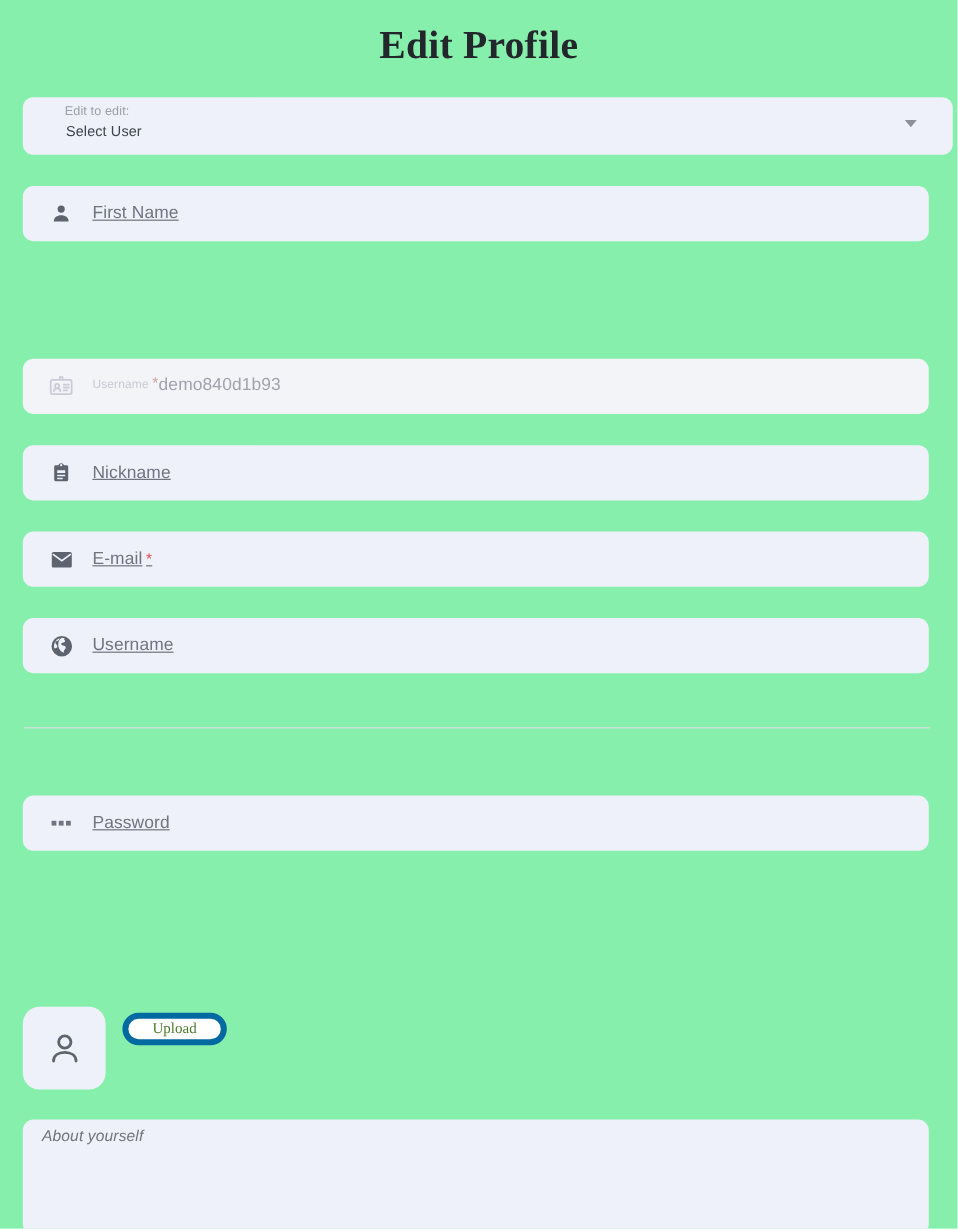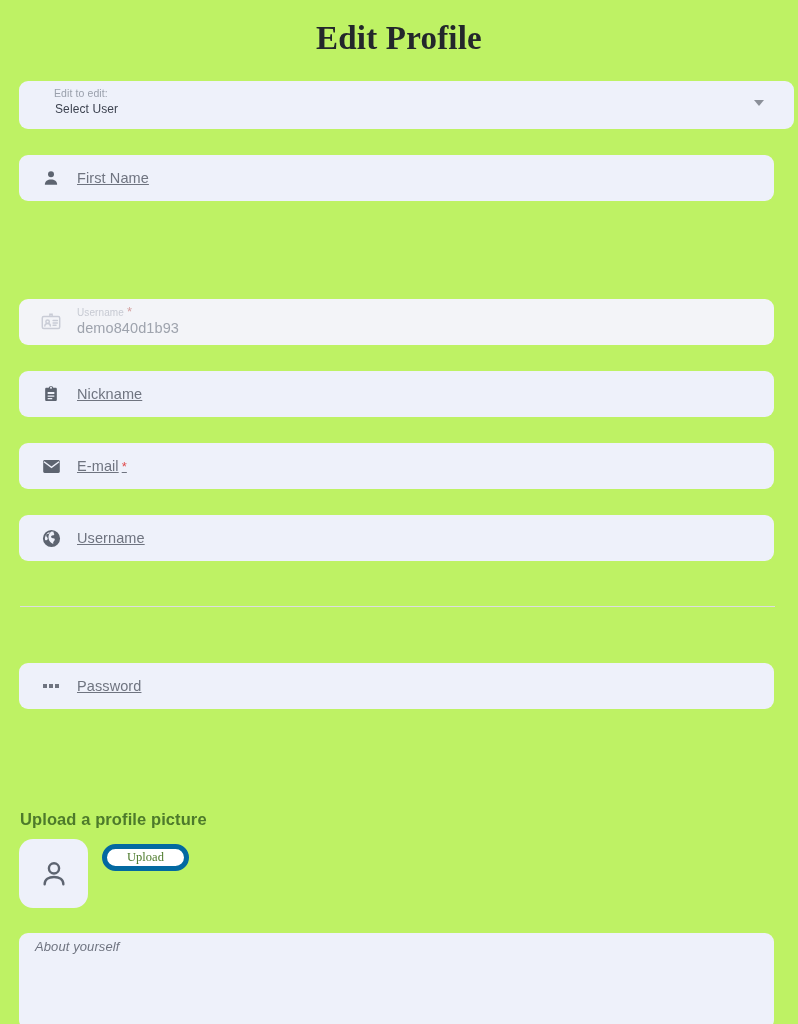--- a/index.html
+++ b/index.html
@@ -9,21 +9,21 @@
     width: 798px;
     height: 1024px;
     background: #ffffff;
     font-family: "Liberation Sans", sans-serif;
     overflow: hidden;
   }
   .page {
     position: relative;
     width: 798px;
     height: 1024px;
-    background: #bef264;
+    background: #86efac;
   }
 
   
   .page-title {
     text-align: center;
     font-family: "Liberation Serif", serif;
     font-weight: bold;
     font-size: 33px;
     color: #23272b;
     letter-spacing: 0.2px;
@@ -215,21 +215,21 @@
   <div class="field disabled" style="top:299px">
     <span class="field-icon muted">
       <svg width="22" height="22" viewBox="0 0 24 24" fill="none" stroke="currentColor" stroke-width="1.6">
         <rect x="2.5" y="6" width="19" height="13" rx="1.6"></rect>
         <circle cx="8.3" cy="11.6" r="1.9"></circle>
         <path d="M5.3 16.3c0-1.7 1.4-2.6 3-2.6s3 .9 3 2.6" stroke-linecap="round"></path>
         <path d="M14.3 10.4h4.6M14.3 13h4.6M14.3 15.6h3.2" stroke-linecap="round"></path>
         <path d="M10.8 6V3.6h2.4V6"></path>
       </svg>
     </span>
-    <div style="display:flex;flex-direction:column;justify-content:center;margin-top:-2px;">
+    <div style="display:flex;flex-direction:row;justify-content:center;margin-top:-2px;">
       <span style="font-size:10px;color:#c7cad3;letter-spacing:.1px;line-height:13px;">
         <span>Username</span><span class="req" style="color:#d4a0a0">*</span>
       </span>
       <span style="font-size:14.5px;color:#9ea3ad;letter-spacing:.1px;line-height:19px;">demo840d1b93</span>
     </div>
   </div>
 
   <div class="field" style="top:371px">
     <span class="field-icon">
       <svg width="20" height="20" viewBox="0 0 24 24" fill="currentColor">
@@ -267,21 +267,20 @@
       <span class="dots-icon">
           <i></i>
           <i></i>
           <i></i>
         </span>
     </span>
     <span class="field-label">Password</span>
   </div>
 
 
-  <div class="upload-heading">Upload a profile picture</div>
 
   <div class="avatar-box">
     <span>
       <svg width="34" height="34" viewBox="0 0 24 24" fill="none" stroke="currentColor" stroke-width="1.7" stroke-linecap="round" stroke-linejoin="round">
         <circle cx="12" cy="8" r="3.6"></circle>
         <path d="M5.4 19.2c0-3.3 2.9-5.1 6.6-5.1s6.6 1.8 6.6 5.1"></path>
       </svg>
     </span>
   </div>
 

